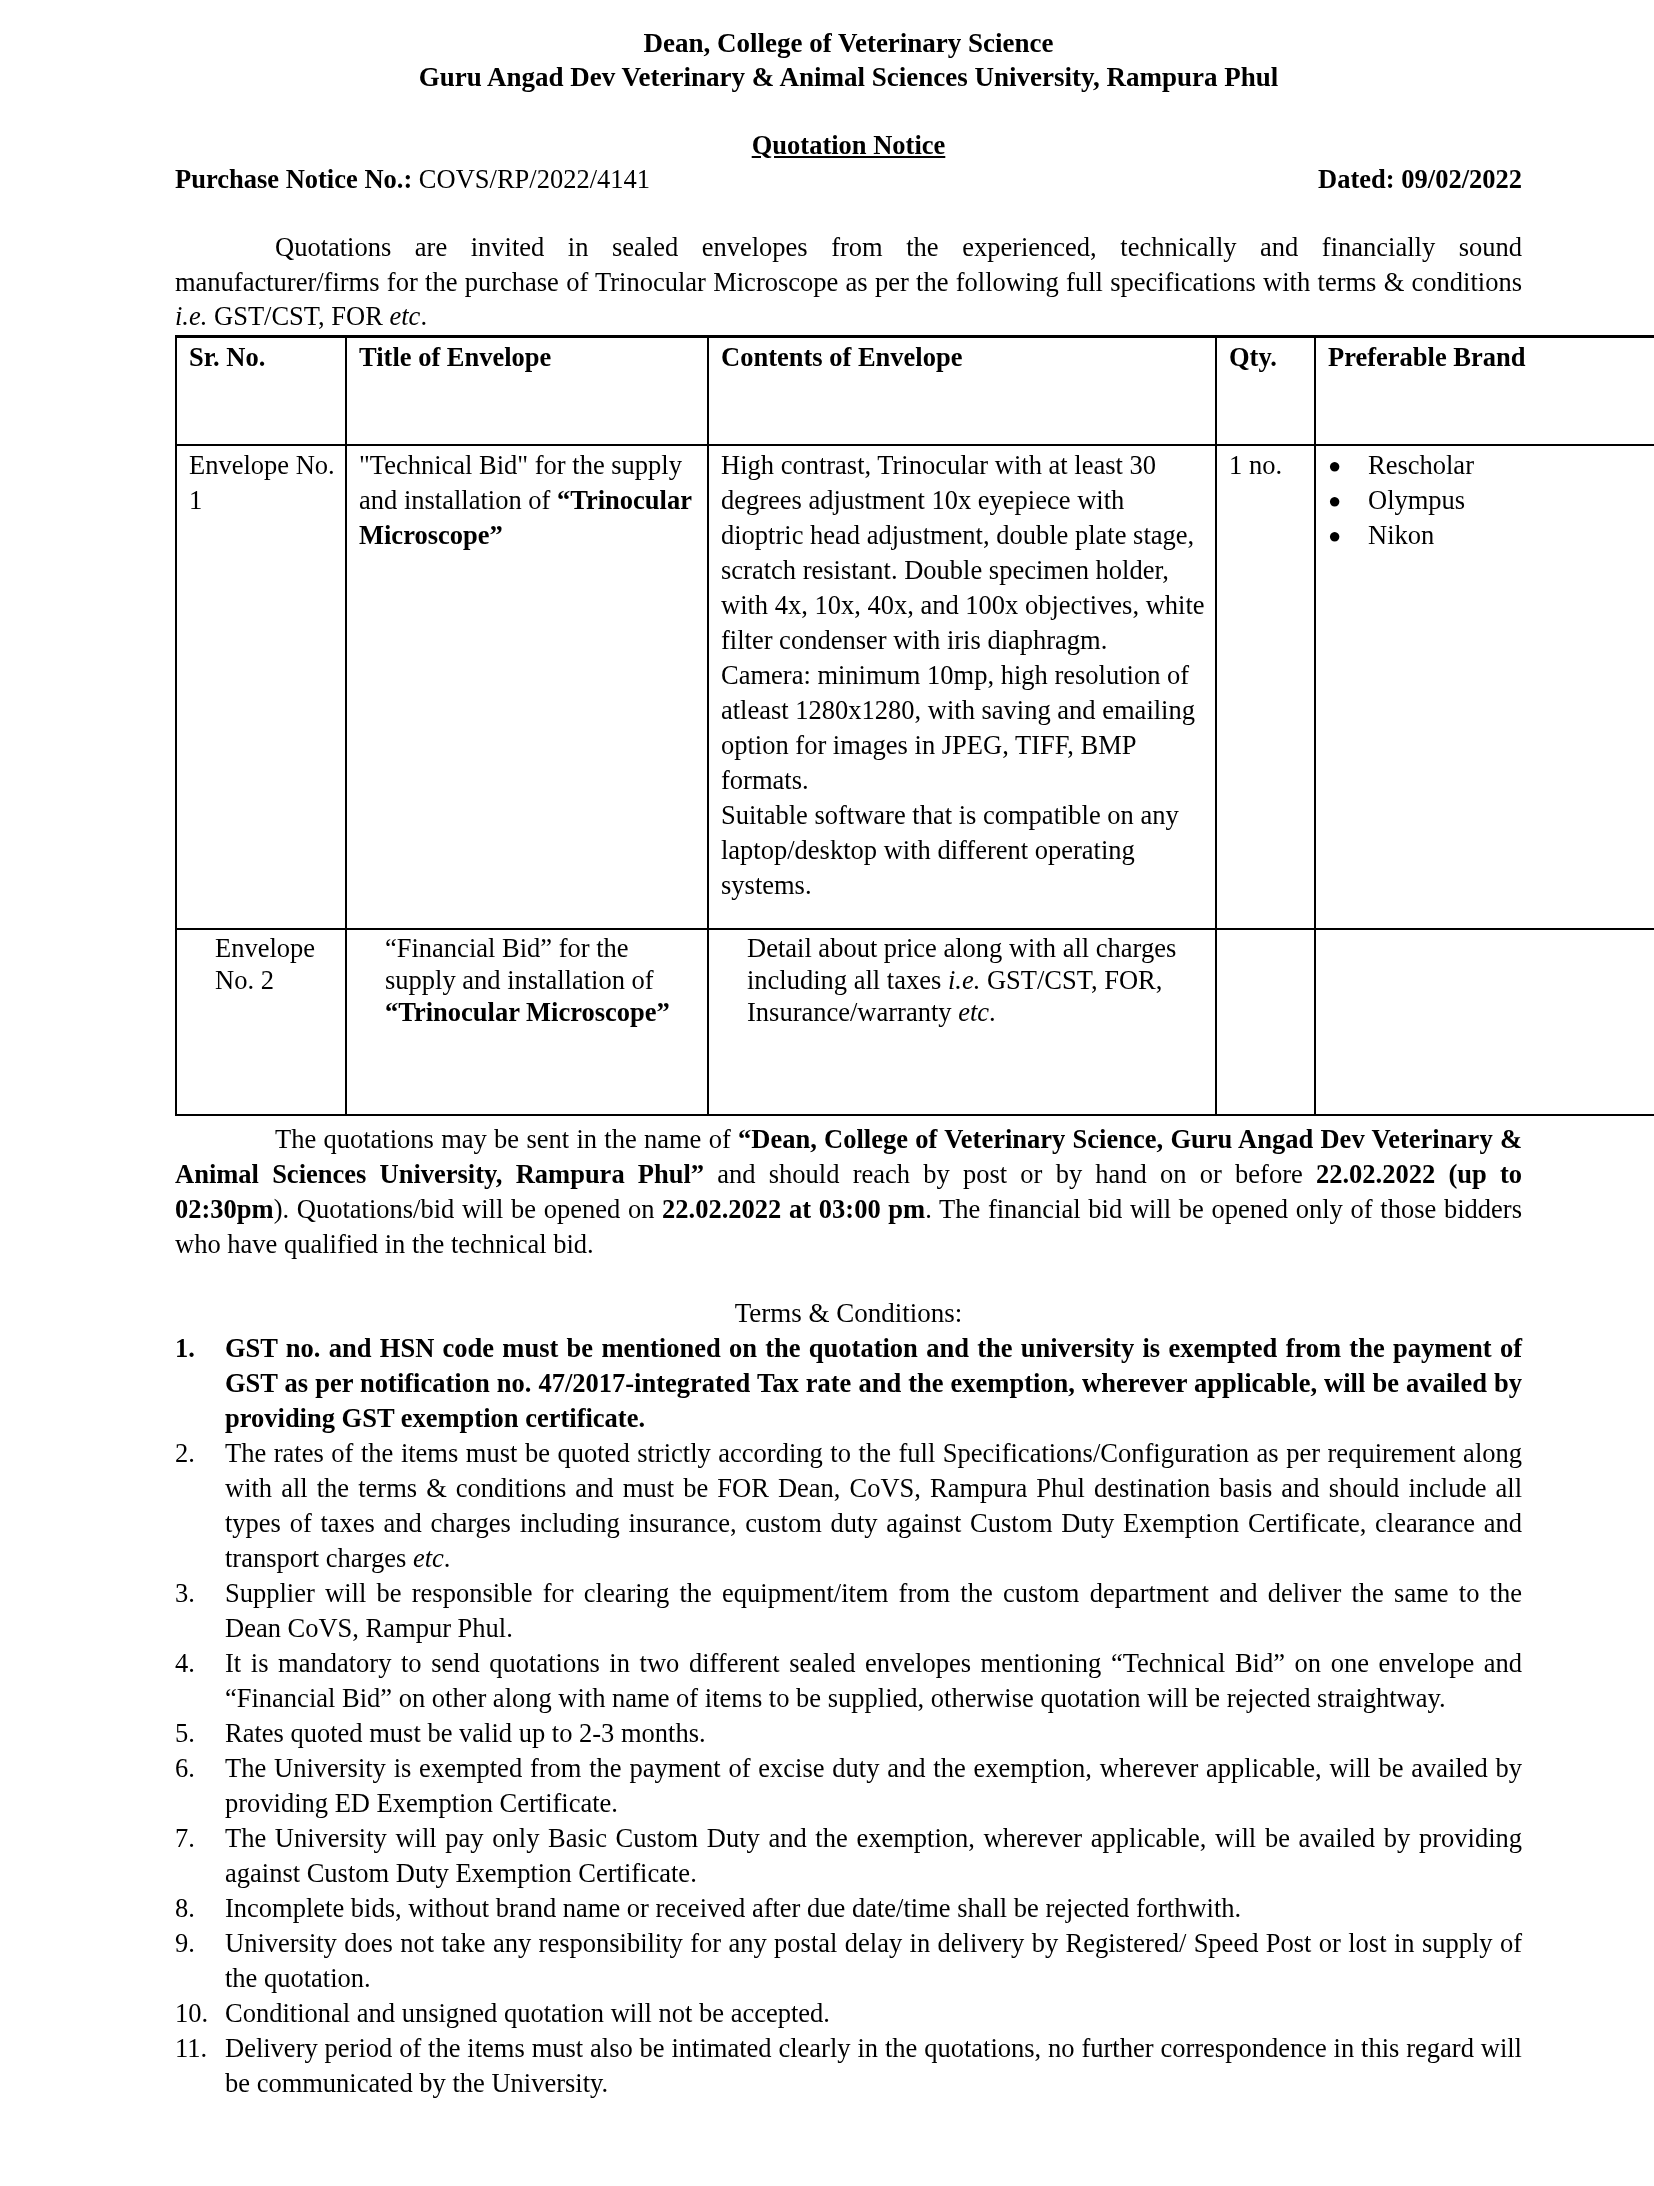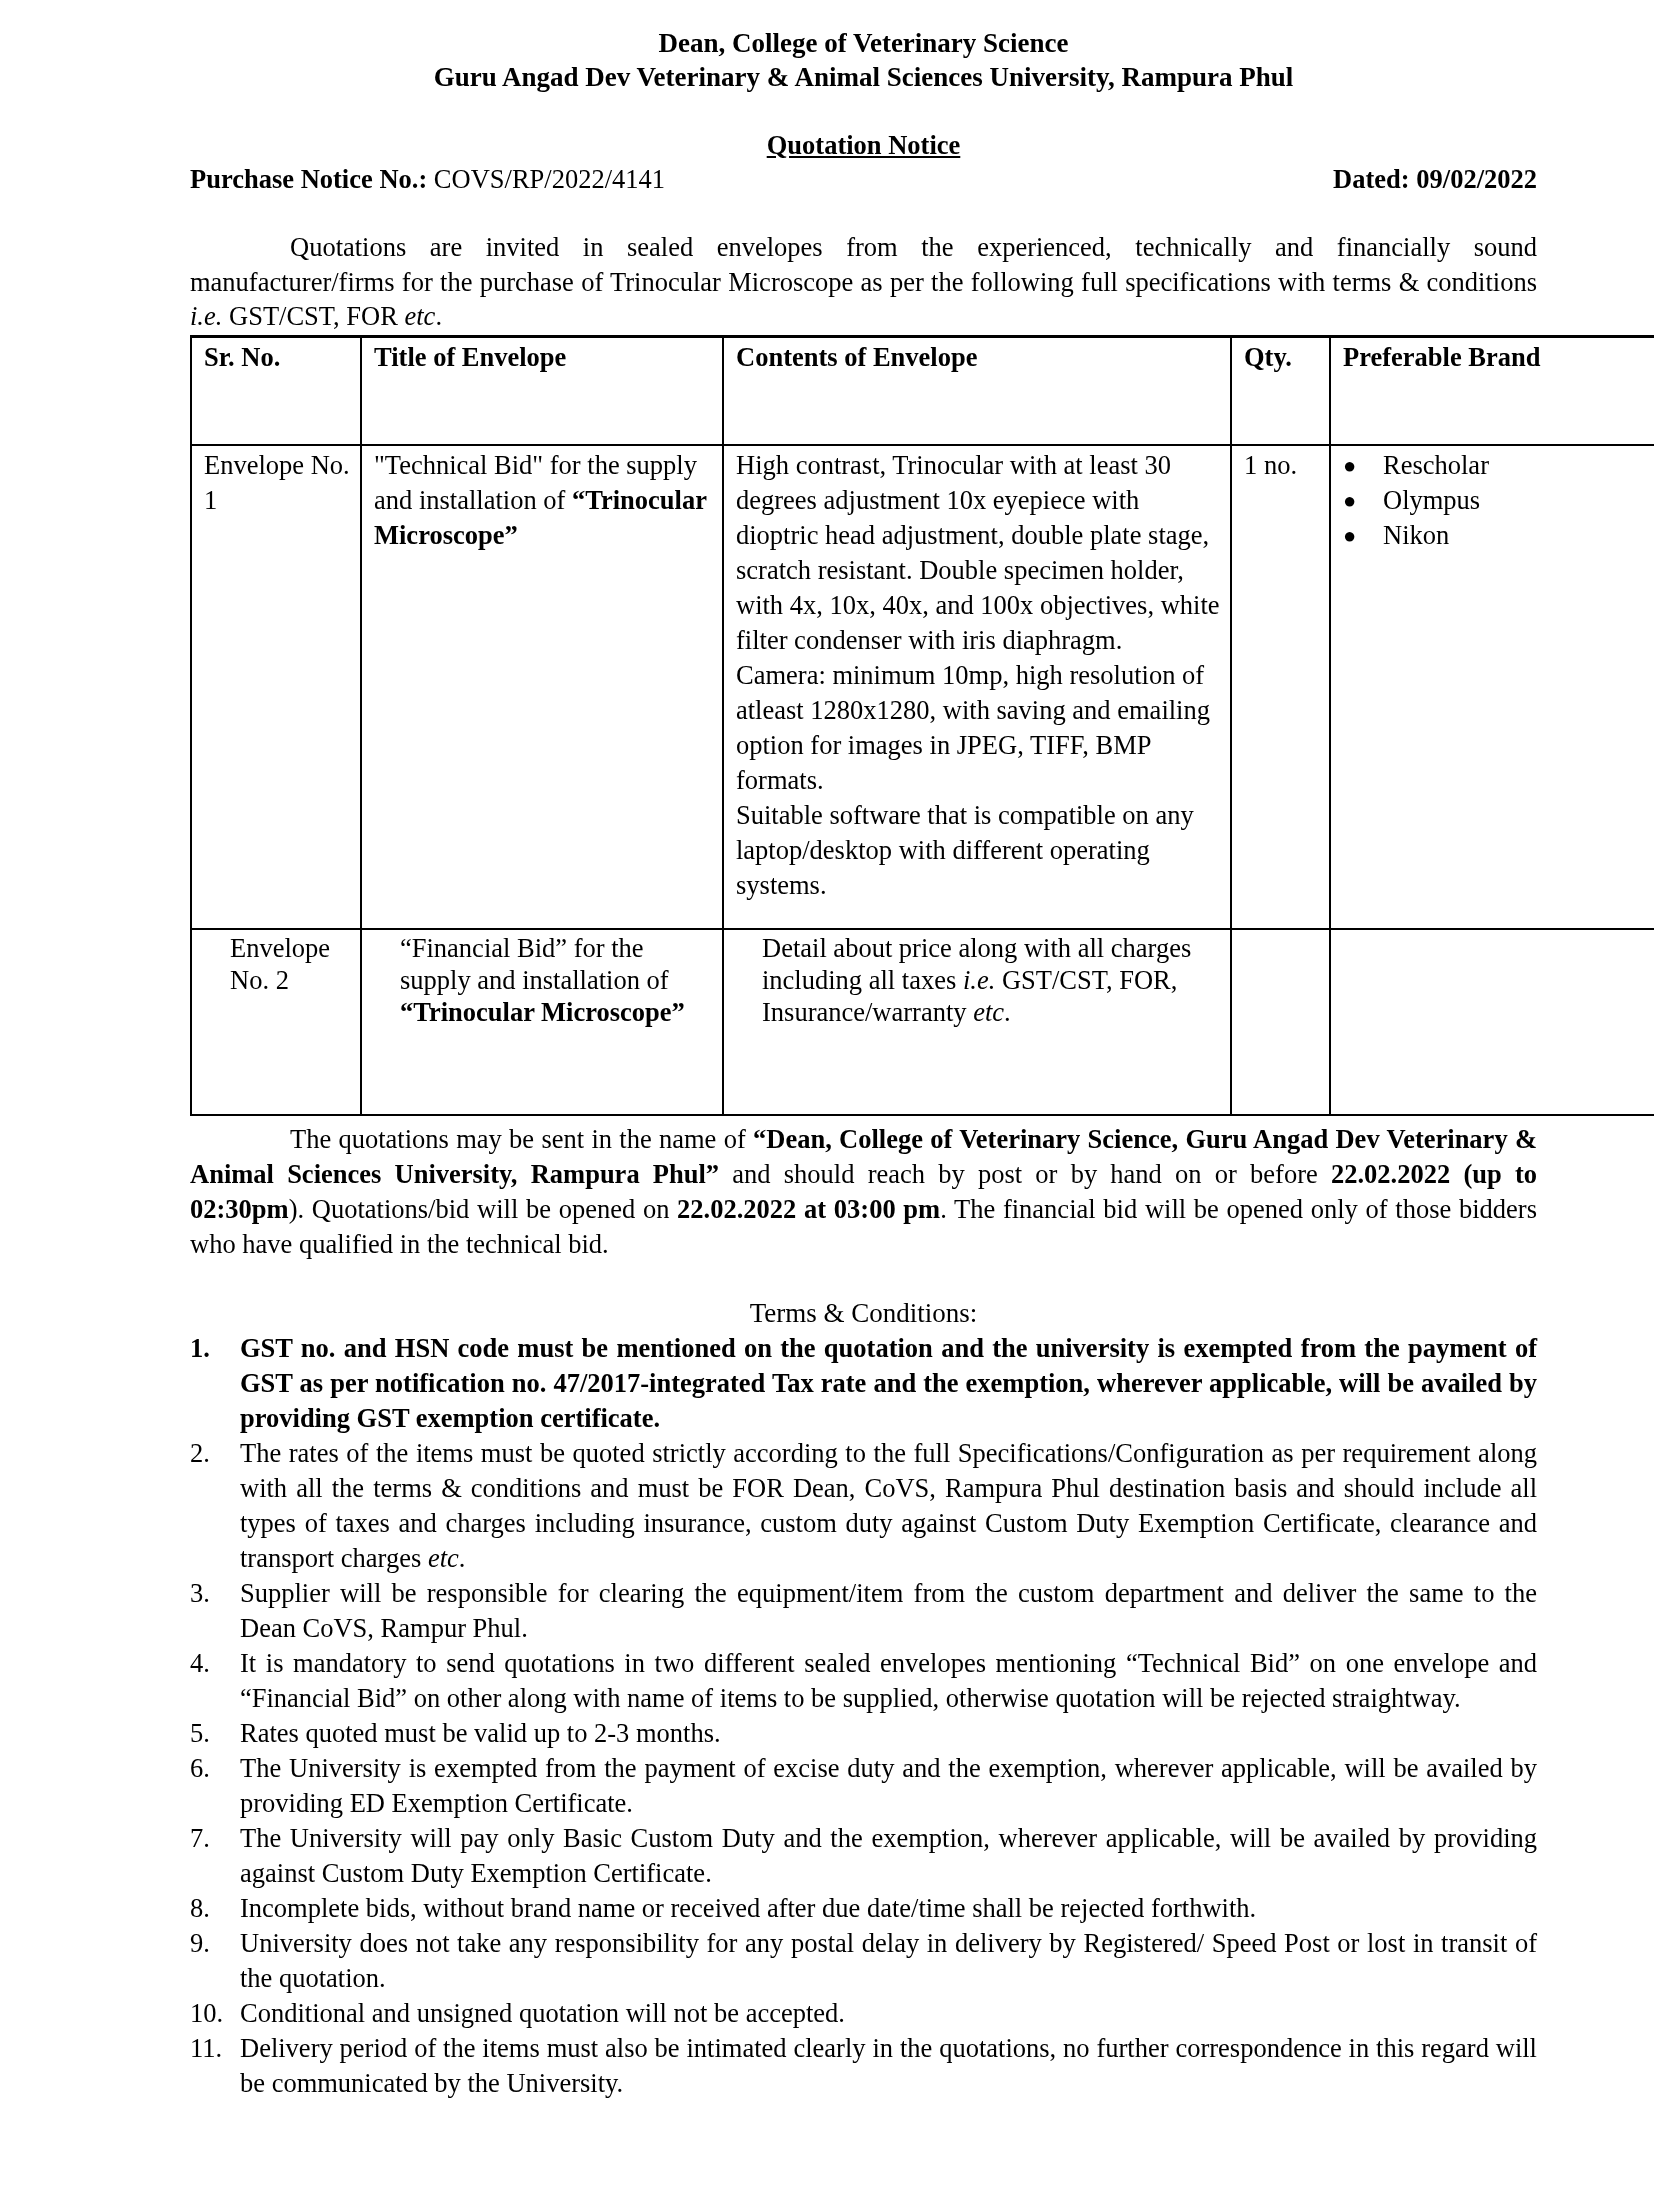--- a/index.html
+++ b/index.html
@@ -1,20 +1,20 @@
 <!DOCTYPE html>
 <html><head>
 <meta charset="utf-8">
 <style>
   html, body { margin: 0; padding: 0; background: #ffffff; }
   body {
     width: 1654px; height: 2186px; position: relative; overflow: hidden;
     font-family: "Liberation Serif", serif; color: #000; font-size: 26.5px; line-height: 35px;
   }
-  .page { position: absolute; left: 190px; top: 26px; width: 1347px; }
+  .page { position: absolute; left: 175px; top: 26px; width: 1347px; }
   .center { text-align: center; }
   .hdr { font-weight: bold; font-size: 27px; line-height: 34px; }
   .notice-title { font-weight: bold; text-decoration: underline; margin-top: 34px; line-height: 34px; }
   .purchase-line { display: flex; justify-content: space-between; font-weight: bold; line-height: 34px; }
   .purchase-line .val { font-weight: normal; }
   .intro { text-align: justify; margin-top: 34px; text-indent: 100px; line-height: 34.5px; }
   .intro i { font-style: italic; }
 
   table.env { width: 1625px; border-collapse: collapse; table-layout: fixed; margin-top: 1px; }
   table.env td, table.env th { border: 2px solid #000; vertical-align: top; padding: 2px 10px 0 12px; text-align: left; font-weight: normal; }
@@ -145,21 +145,21 @@
     <li>
         <span class="num">7.</span>
         <span class="txt">The University will pay only Basic Custom Duty and the exemption, wherever applicable, will be availed by providing against Custom Duty Exemption Certificate.</span>
       </li>
     <li>
         <span class="num">8.</span>
         <span class="txt">Incomplete bids, without brand name or received after due date/time shall be rejected forthwith.</span>
       </li>
     <li>
         <span class="num">9.</span>
-        <span class="txt">University does not take any responsibility for any postal delay in delivery by Registered/ Speed Post or lost in transit of the quotation.</span>
+        <span class="txt">University does not take any responsibility for any postal delay in delivery by Registered/ Speed Post or lost in supply of the quotation.</span>
       </li>
     <li>
         <span class="num">10.</span>
         <span class="txt">Conditional and unsigned quotation will not be accepted.</span>
       </li>
     <li>
         <span class="num">11.</span>
         <span class="txt">Delivery period of the items must also be intimated clearly in the quotations, no further correspondence in this regard will be communicated by the University.</span>
       </li>
   </ol>

